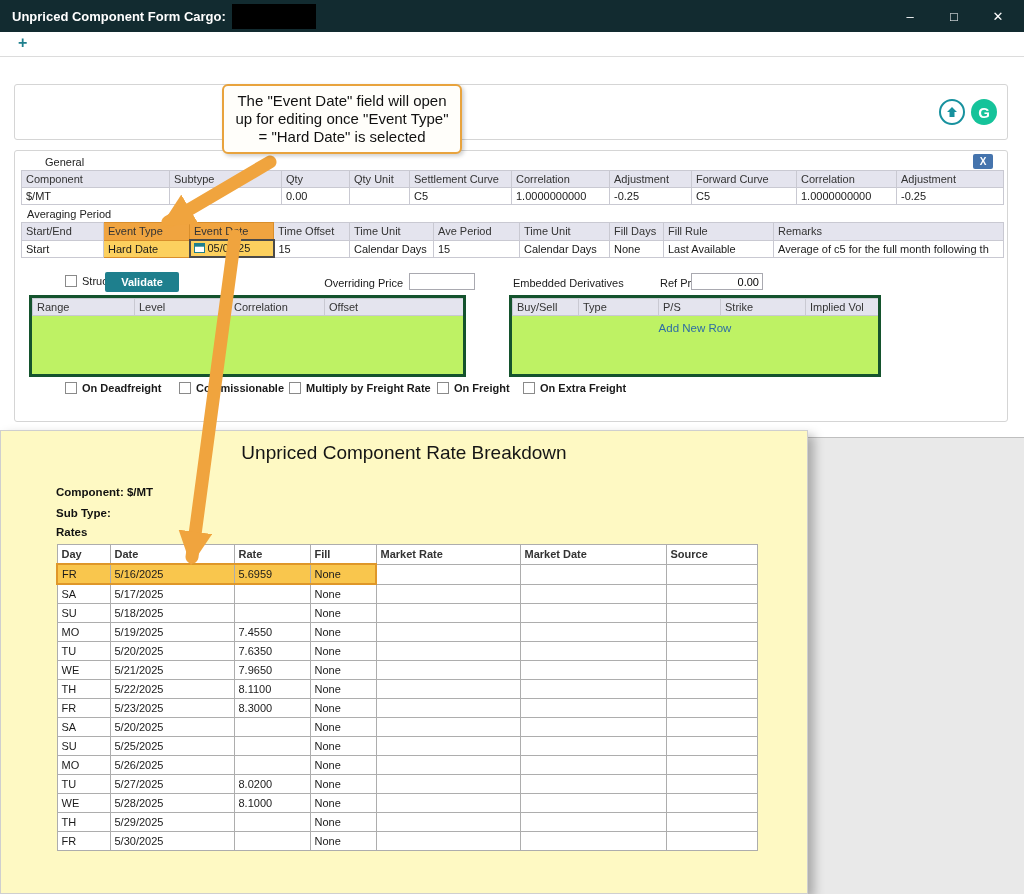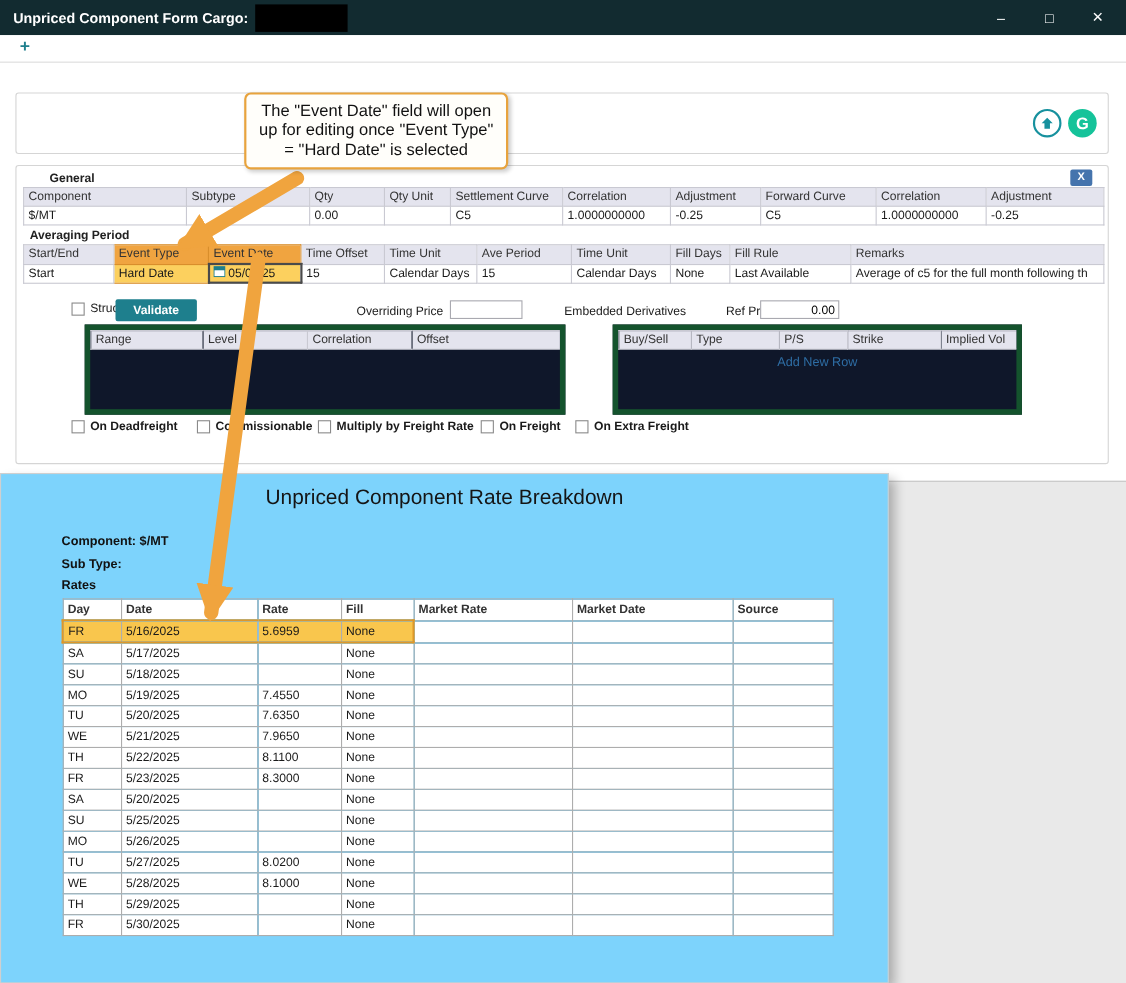--- a/index.html
+++ b/index.html
@@ -17,48 +17,48 @@
   .addtab{position:absolute;left:18px;top:2px;color:#1e7f8d;font-size:16px;font-weight:bold;}
 
   .toppanel{position:absolute;left:14px;top:84px;width:994px;height:56px;background:#fff;border:1px solid #d5d5d5;border-radius:3px;}
   .icons{position:absolute;right:10px;top:14px;display:flex;gap:6px;}
   .circle-icon{width:26px;height:26px;border-radius:50%;display:flex;align-items:center;justify-content:center;}
   .circle-icon.outline{border:2px solid #17919e;background:#fff;}
   .circle-icon.green{background:#15c39a;color:#fff;font-weight:bold;font-size:15px;}
 
   
   .formpanel{position:absolute;left:14px;top:150px;width:994px;height:272px;background:#fff;border:1px solid #d5d5d5;border-radius:3px;}
-  .sec-label{position:absolute;font-size:11px;color:#222;font-weight:bold;}
+  .sec-label{position:absolute;font-size:11px;color:#222;}
   .xbtn{position:absolute;right:14px;top:3px;width:20px;height:15px;background:#4574ad;color:#fff;font-size:10px;font-weight:bold;text-align:center;line-height:15px;border-radius:2px;cursor:default;}
 
   table.grid{border-collapse:collapse;table-layout:fixed;}
   .abs{position:absolute;}
   .grid th,.grid td{border:1px solid #c9c9d2;font-size:11px;font-weight:400;text-align:left;padding:1px 4px;height:17px;line-height:14px;overflow:hidden;white-space:nowrap;color:#1a1a1a;}
   .grid thead th{background:#e4e4ee;color:#333;}
   .grid td{background:#fff;}
   .ra{text-align:right;}
   th.hl-head{background:#f0a440 !important;border-color:#d98e2b;margin-left:15px;}
   td.hl-gold{background:#fcd05e;border-color:#d98e2b;}
   td.ev-date{background:#fcd05e;border:2px solid #4a4a4a;padding:0 3px;}
   .ev-date .cal{display:inline-block;vertical-align:middle;margin-right:3px;}
 
   .chk{position:absolute;display:flex;align-items:center;gap:5px;font-size:11px;cursor:default;padding-left:36px;}
   .cb{width:12px;height:12px;border:1px solid #8a8a8a;background:#fff;display:inline-block;flex:0 0 auto;}
   .flag{font-weight:bold;}
   .validate{position:absolute;left:90px;top:121px;width:74px;height:20px;background:#1e7f8d;color:#fff;font-size:11px;font-weight:bold;border:none;border-radius:2px;font-family:inherit;}
   .lbl{position:absolute;font-size:11px;color:#1a1a1a;white-space:nowrap;}
   .inp{position:absolute;height:17px;border:1px solid #a9a9b0;background:#fff;font-size:11px;padding:0 3px;font-family:inherit;}
 
-  .subtbl{position:absolute;border:5px solid #14532d;background:#0f172a;overflow:hidden;margin-left:48px;}
+  .subtbl{position:absolute;border:3px solid #14532d;background:#bef264;overflow:hidden;}
   .subtbl table{width:100%;}
   .subbody{height:62px;position:relative;}
   .addrow{position:absolute;left:0;right:0;top:6px;text-align:center;color:#2e6da4;font-size:11.5px;cursor:default;}
 
   
-  .breakdown{position:absolute;left:0;top:430px;width:808px;height:464px;background:#7dd3fc;border:1px solid #cfcfcf;box-shadow:6px 5px 10px rgba(0,0,0,0.28);z-index:10;}
+  .breakdown{position:absolute;left:0;top:430px;width:808px;height:464px;background:#fef9c3;border:1px solid #cfcfcf;box-shadow:6px 5px 10px rgba(0,0,0,0.28);z-index:10;}
   .bd-title{position:absolute;top:11px;left:0;right:0;text-align:center;font-size:19px;color:#151515;}
   .bd-meta{position:absolute;left:55px;font-size:11.5px;font-weight:bold;color:#111;white-space:nowrap;}
   .bd th,.bd td{border:1px solid #adadad;height:19px;line-height:16px;}
   .bd thead th{background:#fff;font-weight:bold;}
   td.hl-cell{background:#f9c64d;}
   .hl-row td:nth-child(-n+4){border-top:2px solid #df9729;border-bottom:2px solid #df9729;}
   .hl-row td:first-child{border-left:2px solid #df9729;}
   .hl-row td:nth-child(4){border-right:2px solid #df9729;}
 
   

